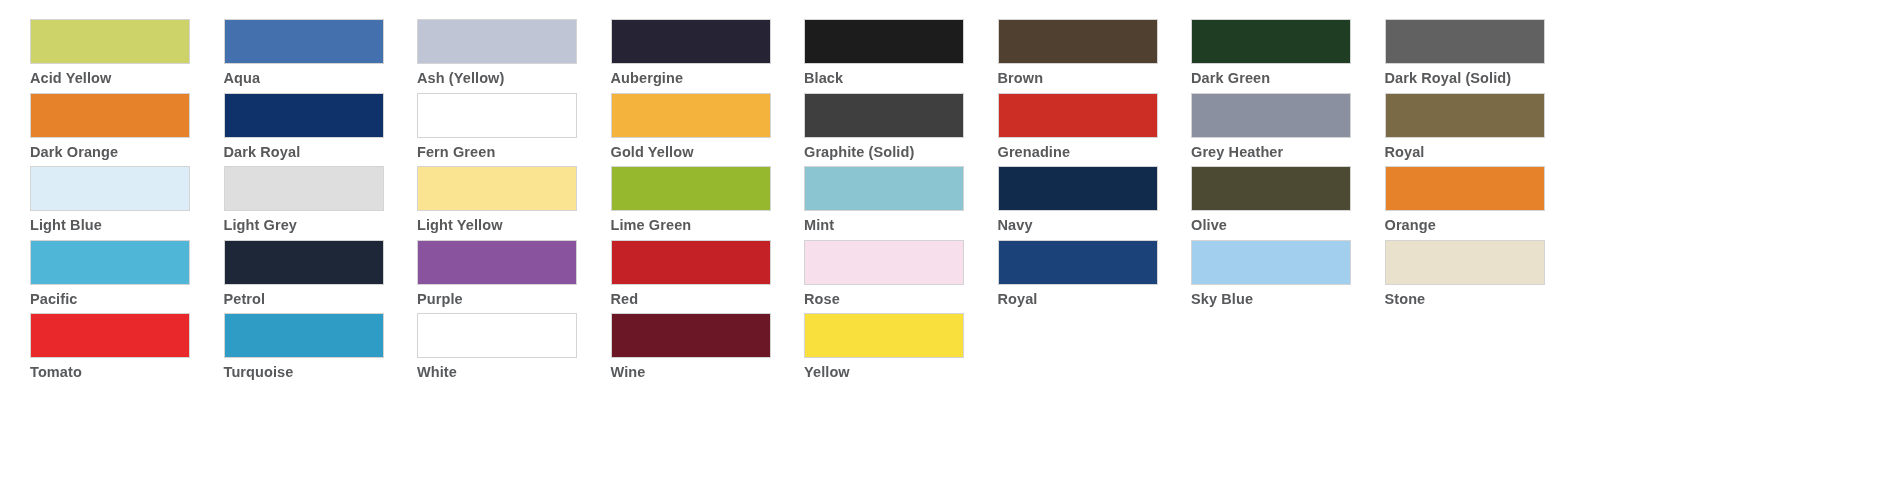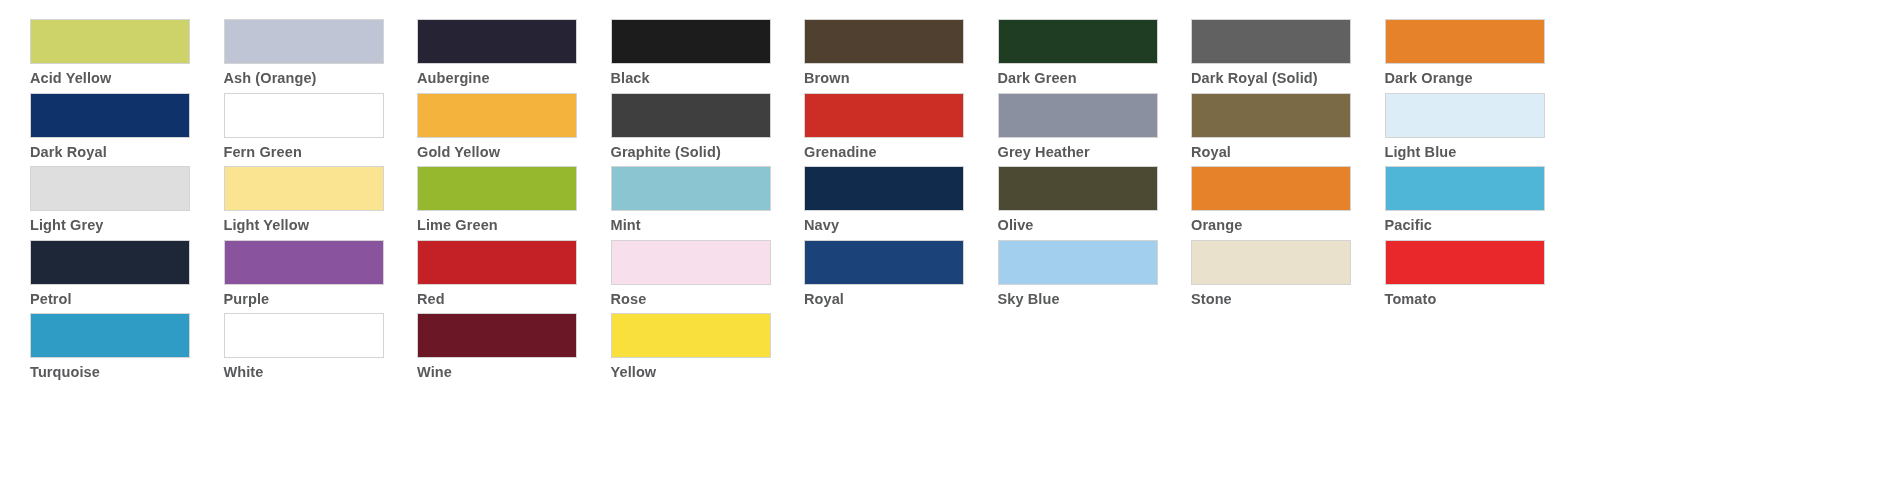--- a/index.html
+++ b/index.html
@@ -45,22 +45,26 @@
 </style>
 </head>
 <body>
 
 <div id="palette-grid">
     <div class="swatch-cell">
       <div class="swatch-chip" style="background-color: rgb(205, 211, 104);"></div>
       <div class="swatch-label">Acid Yellow</div>
     </div>
     <div class="swatch-cell">
+      <div class="swatch-chip" style="background-color: rgb(68, 112, 173);"></div>
+      <div class="swatch-label">Aqua</div>
+    </div>
+    <div class="swatch-cell">
       <div class="swatch-chip" style="background-color: rgb(192, 197, 214);"></div>
-      <div class="swatch-label">Ash (Orange)</div>
+      <div class="swatch-label">Ash (Yellow)</div>
     </div>
     <div class="swatch-cell">
       <div class="swatch-chip" style="background-color: rgb(38, 36, 52);"></div>
       <div class="swatch-label">Aubergine</div>
     </div>
     <div class="swatch-cell">
       <div class="swatch-chip" style="background-color: rgb(28, 28, 28);"></div>
       <div class="swatch-label">Black</div>
     </div>
     <div class="swatch-cell">

